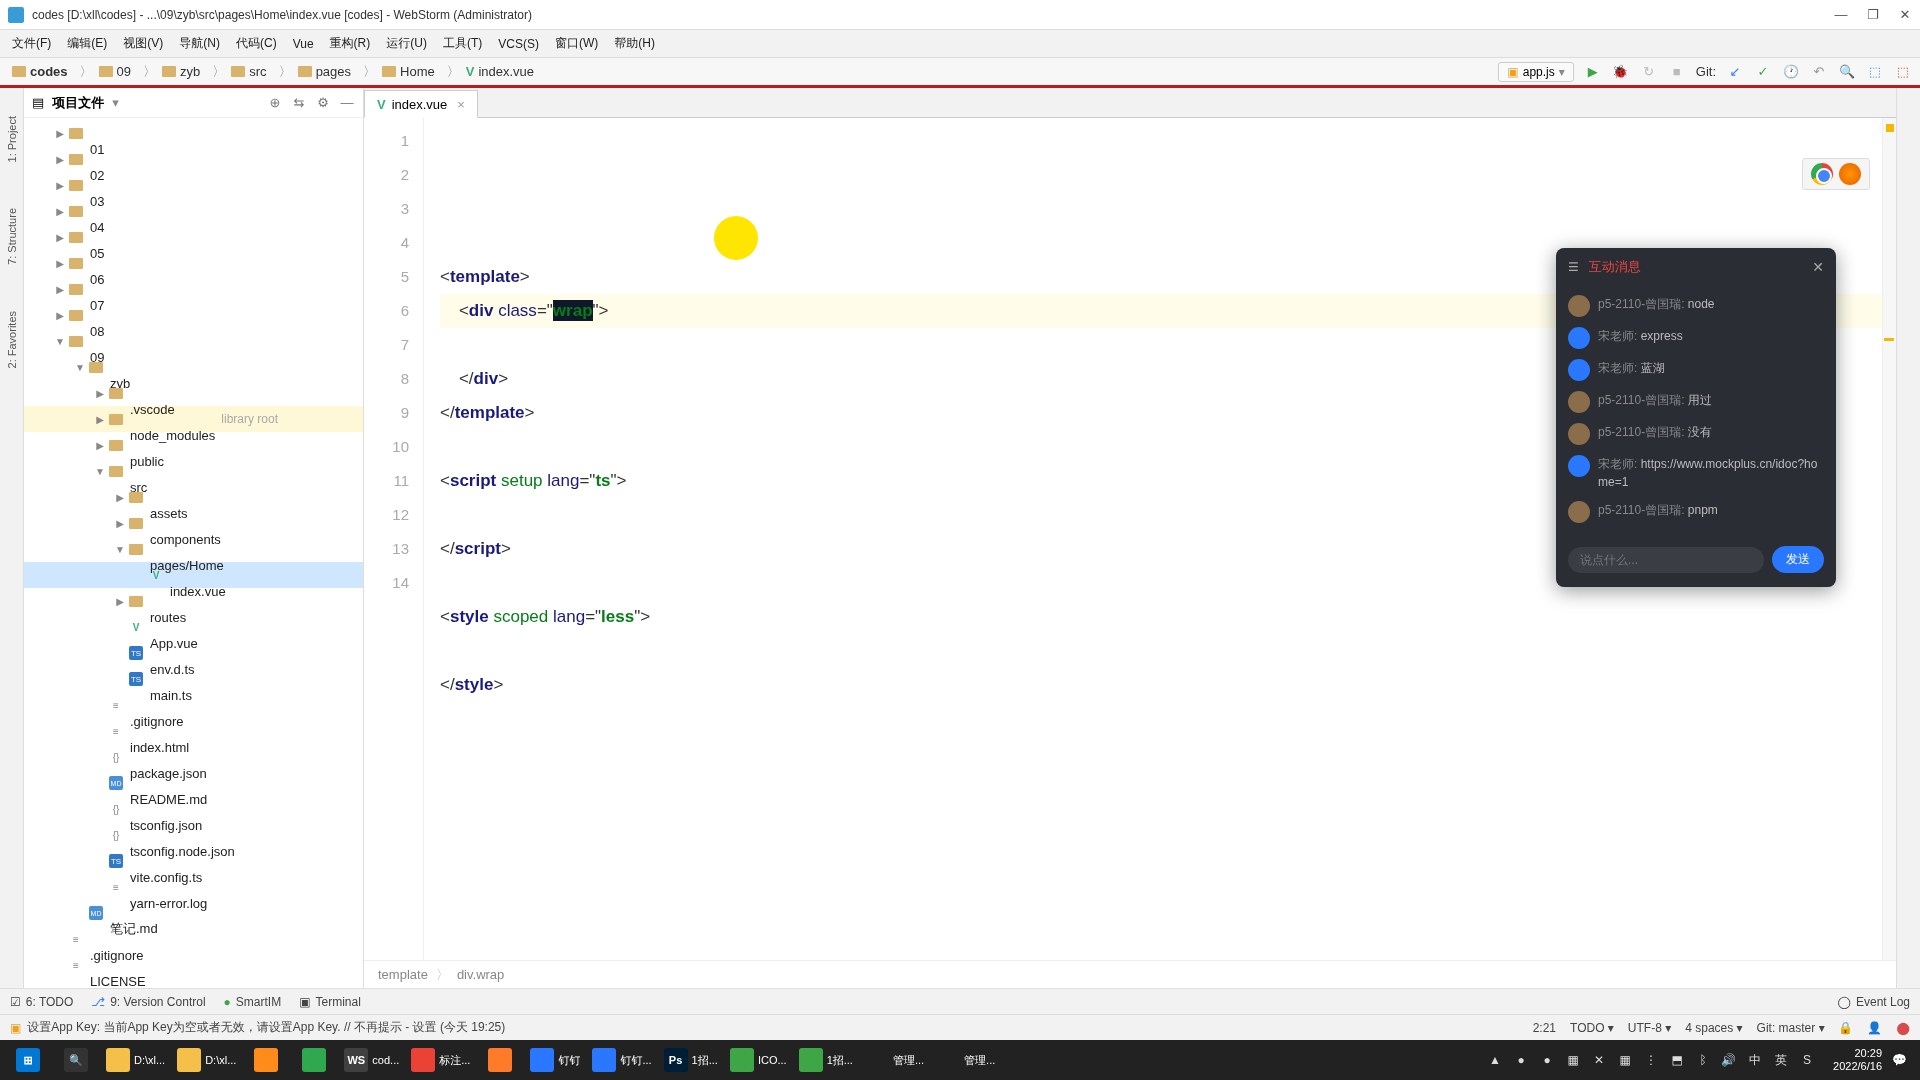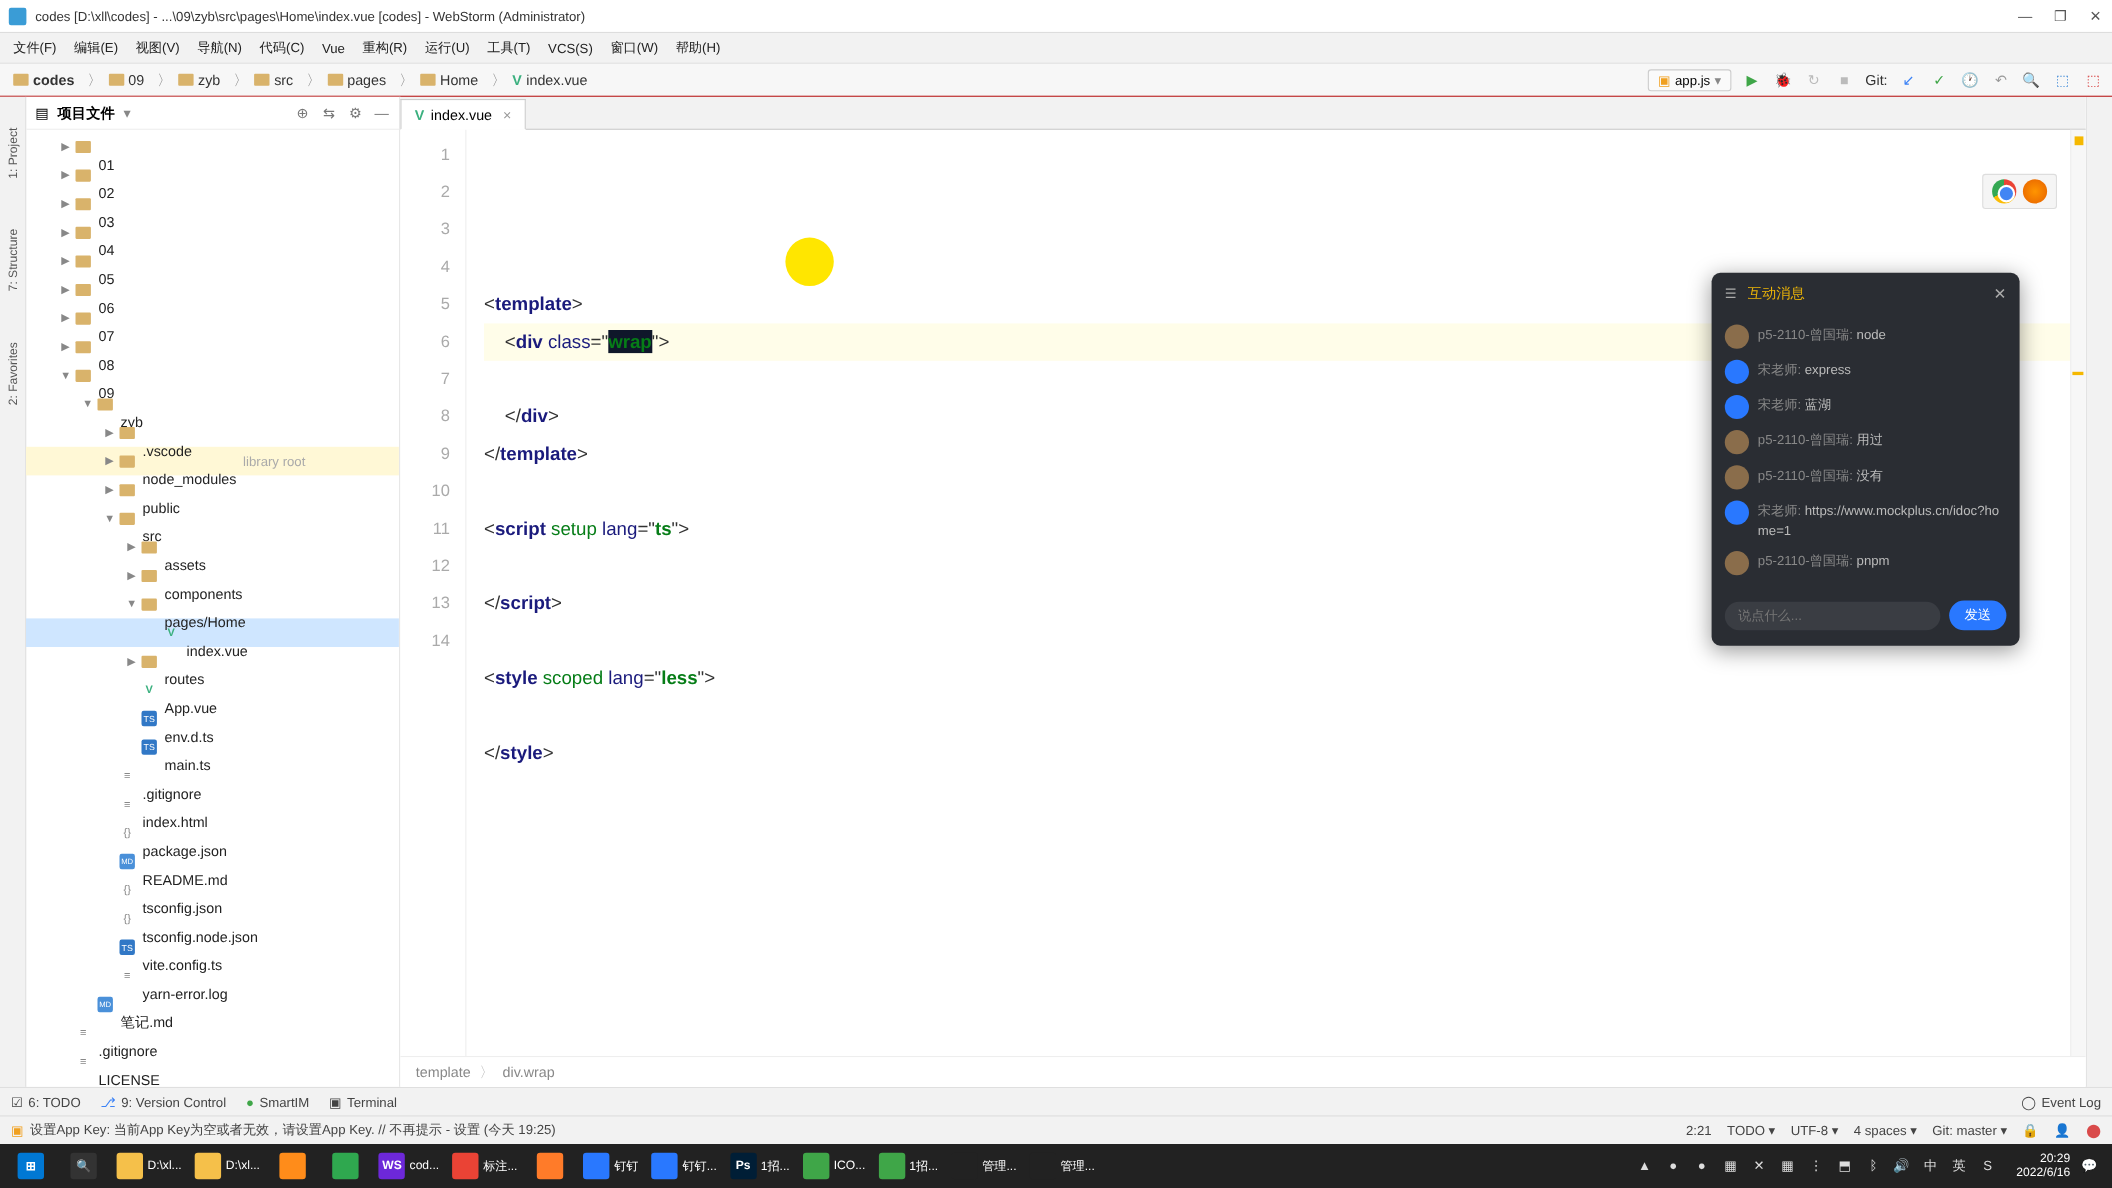--- a/index.html
+++ b/index.html
@@ -10,21 +10,21 @@
 .titlebar .icon { width: 16px; height: 16px; background: #3a9cd6; margin-right: 8px; border-radius: 2px; }
 .titlebar .title { flex: 1; font-size: 12px; color: #333; }
 .titlebar .winbtns { display: flex; gap: 18px; }
 .titlebar .winbtn { width: 14px; height: 14px; cursor: pointer; display:flex; align-items:center; justify-content:center; color:#555; }
 
 
 .menubar { height: 28px; background: #f2f2f2; display: flex; align-items: center; padding: 0 4px; border-bottom: 1px solid #ddd; }
 .menubar .menuitem { padding: 0 8px; font-size: 12px; color: #222; cursor: pointer; }
 
 
-.navbar { height: 30px; background: #f7f7f7; display: flex; align-items: center; padding: 0 8px; border-bottom: 1px solid #b91c1c; }
+.navbar { height: 30px; background: #f7f7f7; display: flex; align-items: center; padding: 0 8px; border-bottom: 3px solid #b91c1c; }
 .crumbs { display: flex; align-items: center; flex: 1; gap: 2px; }
 .crumb { display: flex; align-items: center; gap: 4px; font-size: 13px; color: #333; cursor: pointer; padding: 2px 4px; }
 .crumb .sep { color: #888; margin: 0 2px; }
 .crumb .dir-icon { width: 14px; height: 11px; background: #d9b36b; border-radius: 1px; display:inline-block; }
 .crumb.bold { font-weight: bold; }
 .nav-right { display: flex; align-items: center; gap: 10px; }
 .run-config { border: 1px solid #ccc; background: #fafafa; padding: 2px 8px; border-radius: 3px; display:flex; align-items:center; gap:4px; font-size:12px; }
 .tool-icon { width: 18px; height: 18px; display:flex; align-items:center; justify-content:center; cursor:pointer; color:#555; }
 .git-label { font-size: 13px; color:#333; }
 
@@ -84,21 +84,21 @@
 .chrome::after{content:"";position:absolute;top:5px;left:5px;width:12px;height:12px;background:#4285f4;border-radius:50%;border:2px solid #fff;}
 .firefox { background: radial-gradient(circle,#ff9500,#e66000);}
 .marker-strip { width: 14px; background:#f7f7f7; border-left:1px solid #eee; position:relative;}
 .marker-strip .warn { position:absolute; right:2px; top:6px; width:8px;height:8px;background:#f5b800;}
 .marker-strip .warn2 { position:absolute; right:2px; top:220px; width:10px;height:3px;background:#f5b800;}
 
 
 .chat { position:absolute; right: 60px; top: 130px; width: 280px; background:#2a2d33; border-radius:8px; color:#ccc; font-size:12px; box-shadow:0 4px 20px rgba(0,0,0,0.4); z-index:100;}
 .chat-head { display:flex; align-items:center; padding:10px 12px; }
 .chat-head .burger { margin-right:10px; color:#aaa; cursor:pointer;}
-.chat-head .ctitle { flex:1; color:#eab308; font-size:13px;}
+.chat-head .ctitle { flex:1; color:#ef4444; font-size:13px;}
 .chat-head .cclose { color:#aaa; cursor:pointer; font-size:14px;}
 .chat-msgs { padding: 4px 12px 8px 12px; max-height:340px; }
 .msg { display:flex; align-items:flex-start; gap:8px; padding:5px 0; }
 .msg .avatar { width:22px; height:22px; border-radius:50%; flex-shrink:0; }
 .av-a { background:#8a6d4b;}
 .av-b { background:#2978ff;}
 .msg .mtext { color:#bbb; line-height:1.5; word-break:break-all; }
 .msg .mname { color:#888; }
 .chat-input { display:flex; padding:10px 12px 14px 12px; gap:8px; align-items:center;}
 .chat-input input { flex:1; background:#3a3d43; border:none; border-radius:14px; padding:6px 12px; color:#ccc; font-size:12px; outline:none;}
@@ -590,21 +590,21 @@
       <div class="ticon" style="background: rgb(245, 192, 74);"></div>
       <span class="tlabel">D:\xl...</span>
     </div>
     <div class="tbtn">
       <div class="ticon" style="background: rgb(255, 140, 26);"></div>
     </div>
     <div class="tbtn">
       <div class="ticon" style="background: rgb(47, 168, 79);"></div>
     </div>
     <div class="tbtn">
-      <div class="ticon" style="background: #6d28d9;">WS</div>
+      <div class="ticon" style="background: #404040;">WS</div>
       <span class="tlabel">cod...</span>
     </div>
     <div class="tbtn">
       <div class="ticon" style="background: rgb(234, 67, 53);"></div>
       <span class="tlabel">标注...</span>
     </div>
     <div class="tbtn">
       <div class="ticon" style="background: rgb(255, 123, 41);"></div>
     </div>
     <div class="tbtn">

